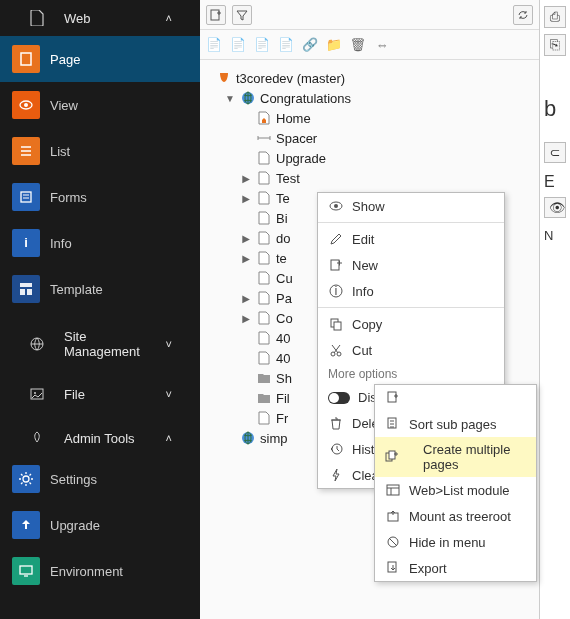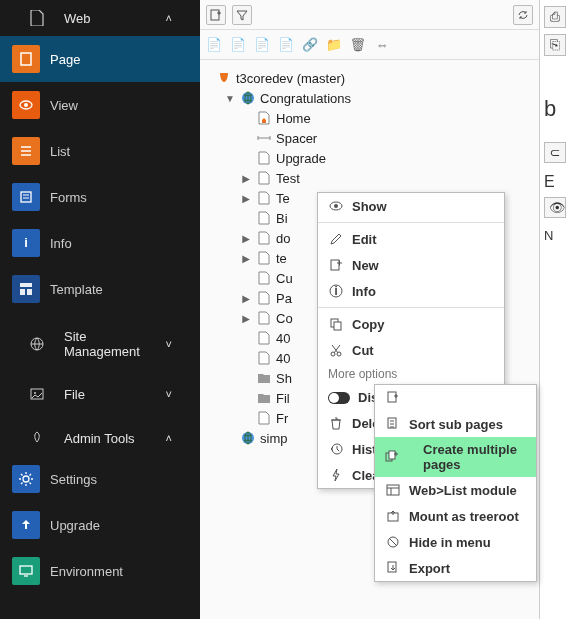--- a/index.html
+++ b/index.html
@@ -30,22 +30,22 @@
 .tree-row .tog { width: 12px; font-size: 10px; color: #666; text-align: center; }
 .tree-row .ticon { width: 16px; height: 16px; margin: 0 4px; display: inline-flex; align-items: center; justify-content: center; font-size: 11px; }
 .tree-row .tlabel { white-space: nowrap; overflow: hidden; }
 .indent-0 { padding-left: 0px; }
 .indent-1 { padding-left: 12px; }
 .indent-2 { padding-left: 28px; }
 
 .ctx-menu { position: absolute; background: #fff; border: 1px solid #bbb; box-shadow: 2px 2px 6px rgba(0,0,0,.2); }
 .ctx1 { left: 317px; top: 192px; width: 188px; }
 .ctx2 { left: 374px; top: 384px; width: 163px; }
-.ctx-item { display: flex; align-items: center; padding: 5px 10px; gap: 8px; cursor: pointer; color: #333; font-weight: bold; }
-.ctx-item.highlighted { background: #86efac; gap: 24px; }
+.ctx-item { display: flex; align-items: center; padding: 5px 10px; gap: 8px; cursor: pointer; color: #333; }
+.ctx-item.highlighted { background: #fef9c3; gap: 24px; }
 .ctx-sep { height: 1px; background: #ddd; margin: 3px 0; }
 .ctx-heading { padding: 4px 10px; color: #777; font-size: 12px; }
 .ctx-icon { width: 16px; height: 16px; display: inline-flex; align-items: center; justify-content: center; font-size: 12px; color: #555; }
 .toggle-sw { width: 22px; height: 12px; border-radius: 6px; background: #333; position: relative; display: inline-block; }
 .toggle-sw::after { content: ''; width: 10px; height: 10px; background: #fff; border-radius: 50%; position: absolute; left: 1px; top: 1px; }
 
 .right-edge { position: absolute; left: 540px; top: 0; width: 30px; height: 619px; padding: 6px 4px; color: #333; }
 .right-edge .r-btn { border: 1px solid #bbb; padding: 2px 4px; margin-bottom: 6px; display: block; text-align: center; background: #f5f5f5; }
 svg { display: block; }
 </style>

